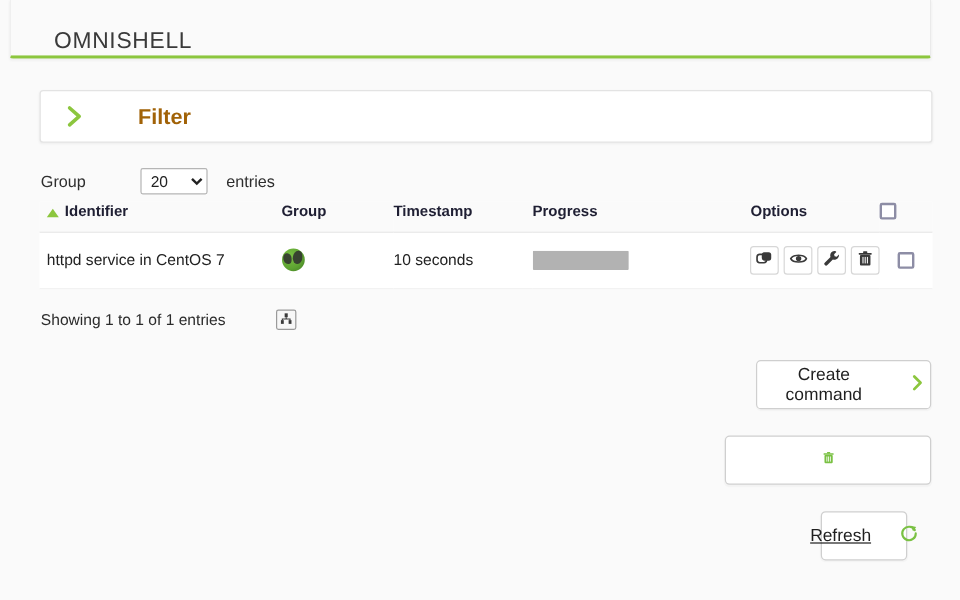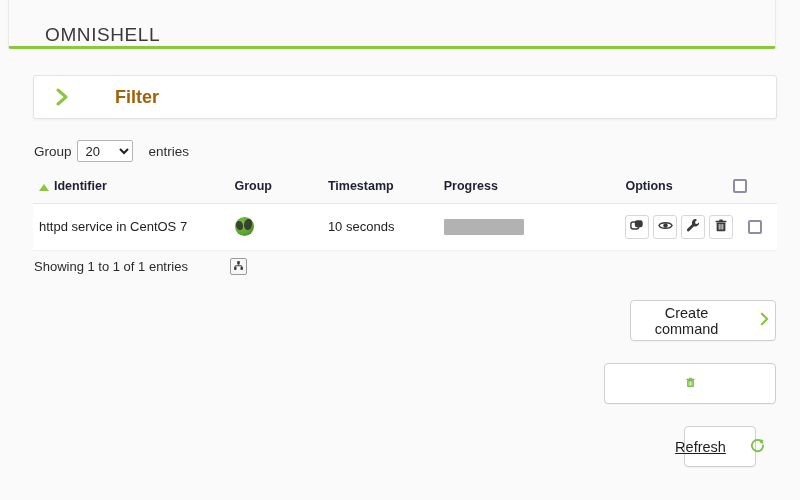--- a/index.html
+++ b/index.html
@@ -75,34 +75,34 @@
   .entries-select {
     font-family: "Liberation Sans", sans-serif;
     font-size: 13px;
     color: #222;
     padding: 2px 4px;
     height: 22px;
     border: 1px solid #b5b5b5;
     border-radius: 2px;
     background: #fff;
     width: 56px;
+    margin-left: 40px;
   }
   .show-entries .lbl2 { margin-left: 16px; }
 
   
   .table-wrap {
     position: absolute;
     left: 33px; top: 168px;
     width: 744px;
   }
   table.data-table {
     width: 100%;
     border-collapse: collapse;
     background: #fff;
-    margin-top: 10px;
   }
   table.data-table thead th {
     font-size: 12.5px;
     font-weight: bold;
     color: #1f1f33;
     text-align: left;
     padding: 0 0 10px 0;
     border-bottom: 1px solid #e6e6e6;
     vertical-align: bottom;
     background: #fafafa;

